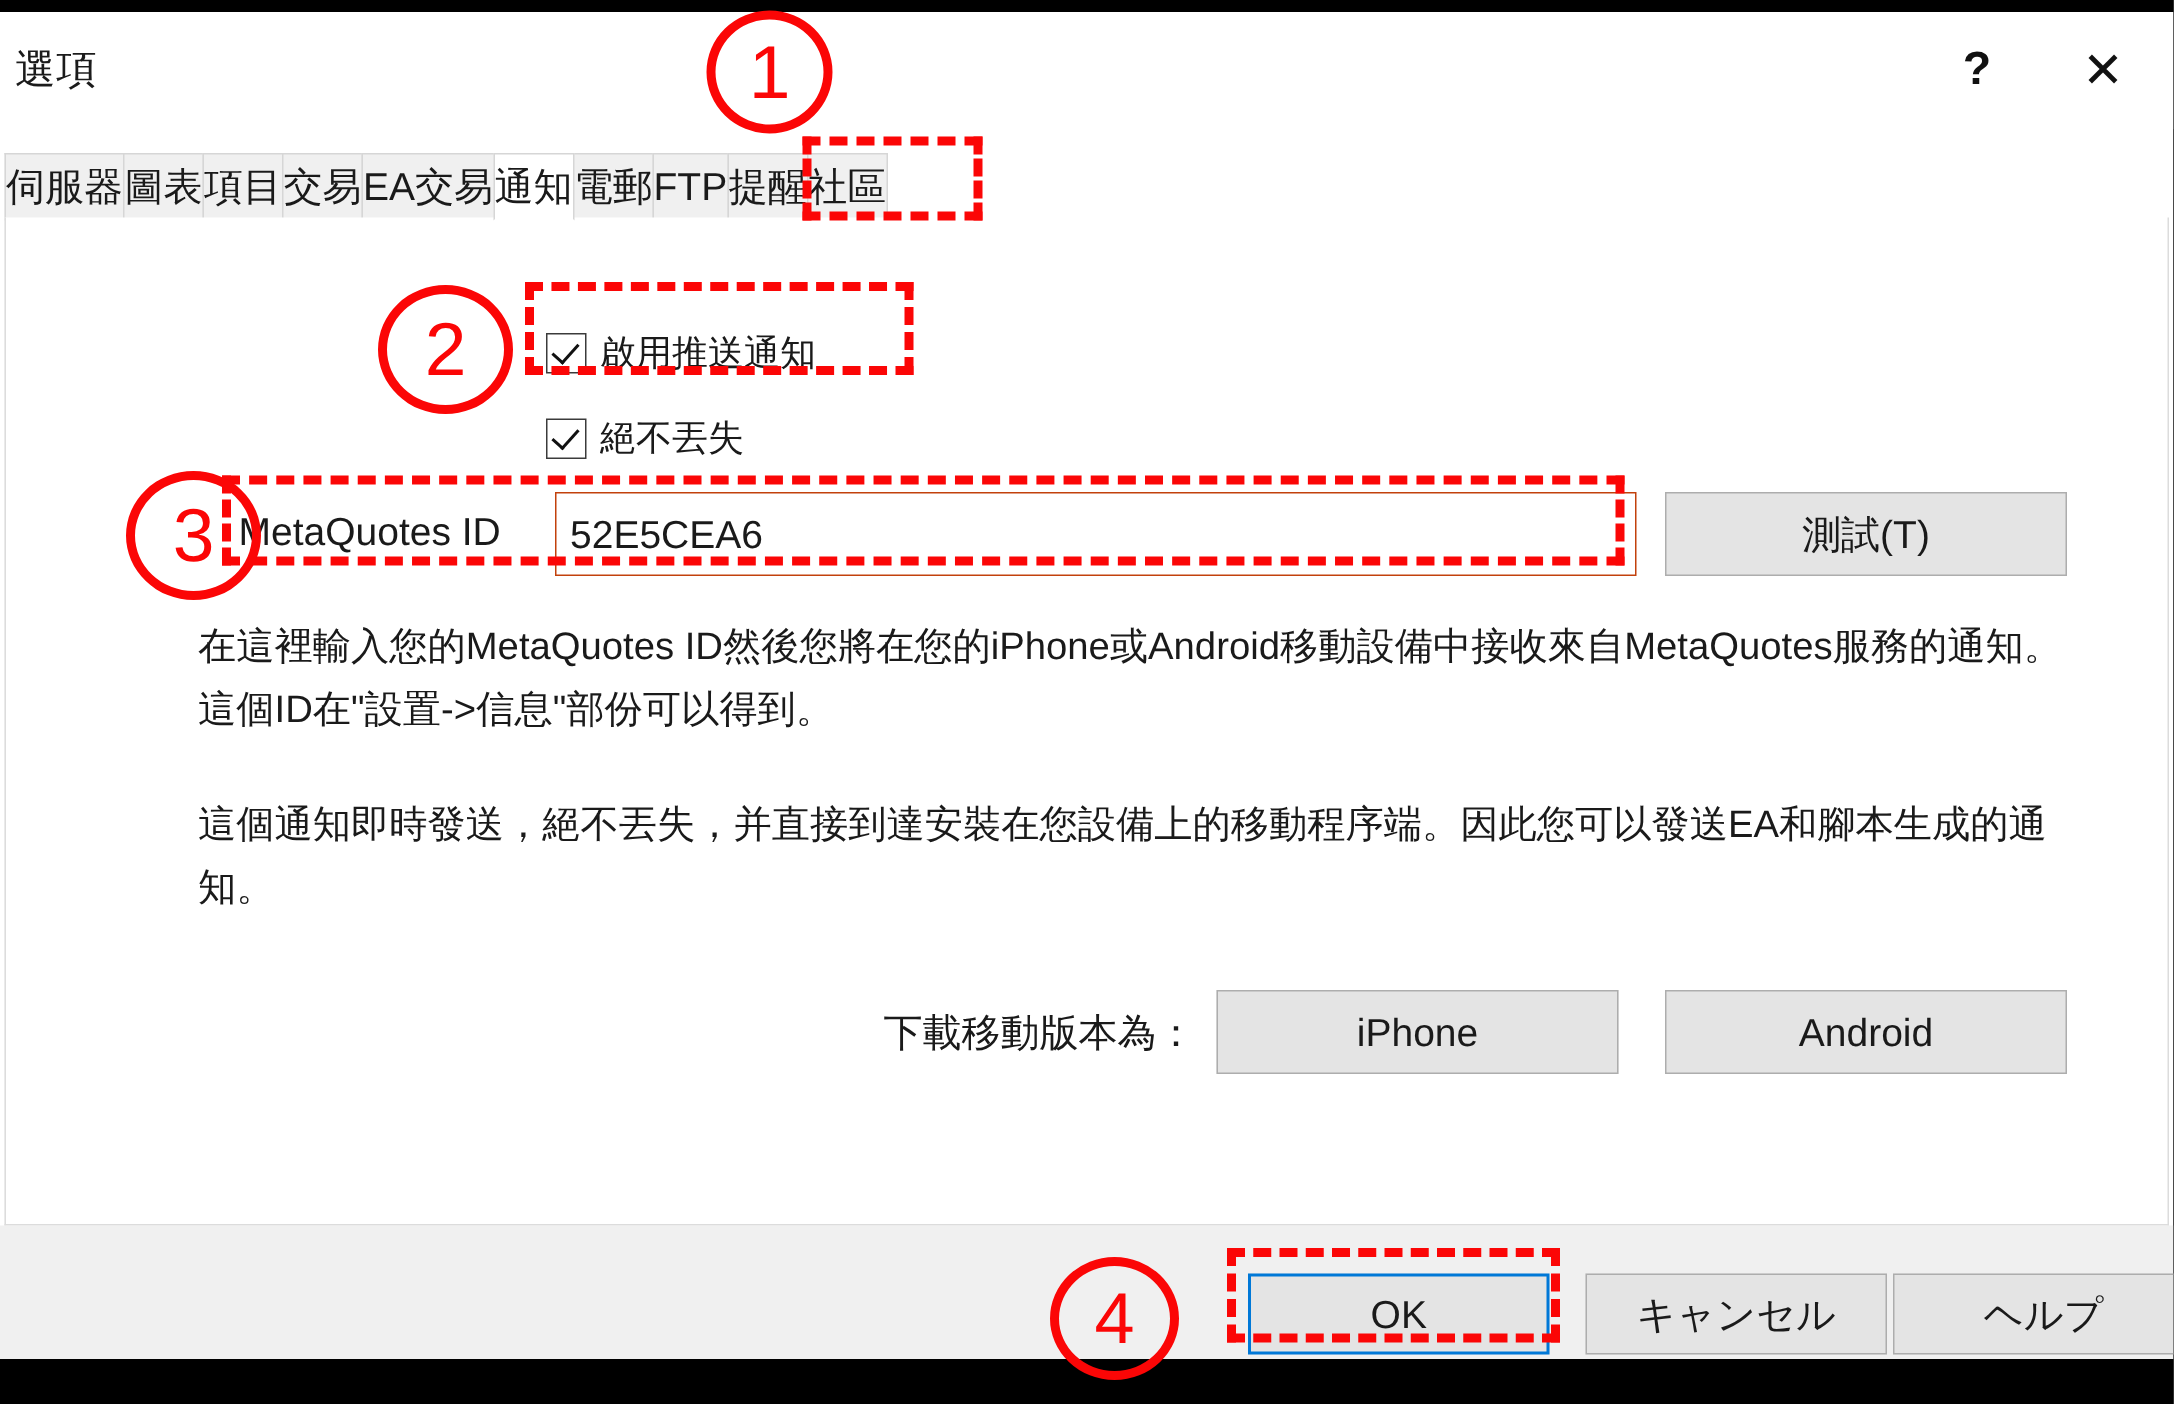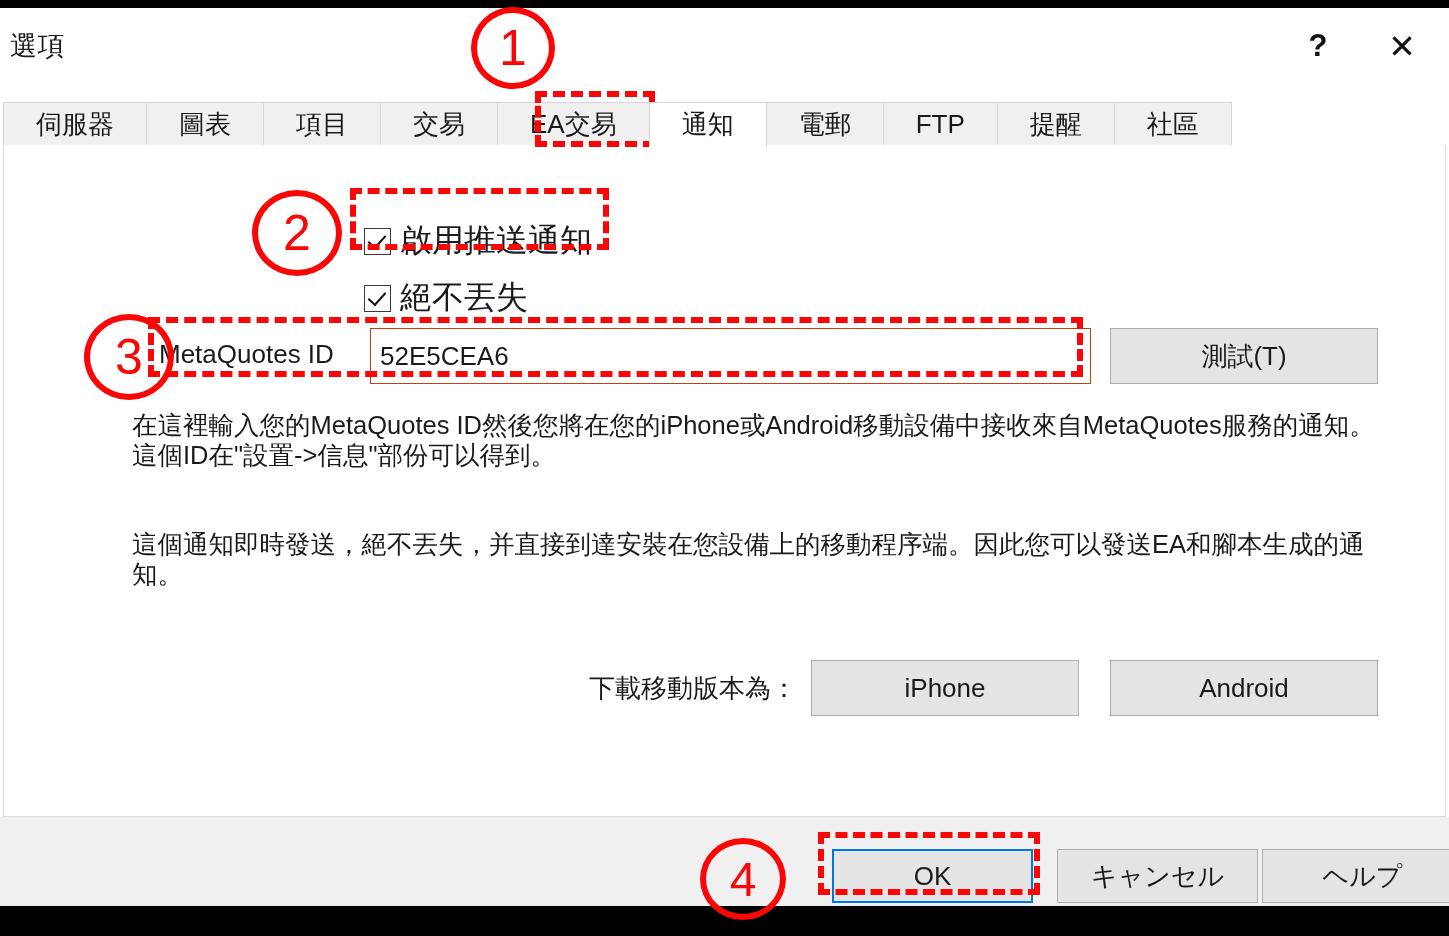--- a/index.html
+++ b/index.html
@@ -77,21 +77,21 @@
     box-sizing: border-box;
     background: #f0f0f0;
     border: 1px solid #d6d6d6;
     border-bottom: 1px solid #b8b8b8;
     margin-right: -1px;
     display: flex;
     align-items: center;
     justify-content: center;
     font-size: 26px;
     color: #1a1a1a;
-    padding: 0 32px;
+    padding: 0 0;
     white-space: nowrap;
     cursor: default;
   }
   .tab.selected {
     background: #ffffff;
     border-bottom-color: #ffffff;
     z-index: 3;
   }
   #tabstrip-filler {
     flex: 1;
@@ -112,21 +112,21 @@
     border-top: none;
     box-sizing: border-box;
     box-shadow: 0 1px 0 #e8e8e8;
   }
 
   
   .cb-row {
     position: absolute;
     display: flex;
     align-items: center;
-    font-size: 32px;
+    font-size: 24px;
     color: #1a1a1a;
     white-space: nowrap;
     cursor: default;
     text-align: center;
   }
   #cb-push { left: 360px; top: 74px; }
   #cb-trade { left: 360px; top: 131px; }
   .cbox {
     width: 25px;
     height: 25px;
@@ -193,21 +193,21 @@
     color: #1a1a1a;
     cursor: default;
   }
 
   
   .desc {
     position: absolute;
     left: 128px;
     width: 1255px;
     font-size: 25.5px;
-    line-height: 30px;
+    line-height: 42px;
     color: #1a1a1a;
     letter-spacing: 0px;
   }
   #desc1 { top: 265px; }
   #desc2 { top: 384px; }
 
   
   #download-row {
     position: absolute;
     left: 585px;

